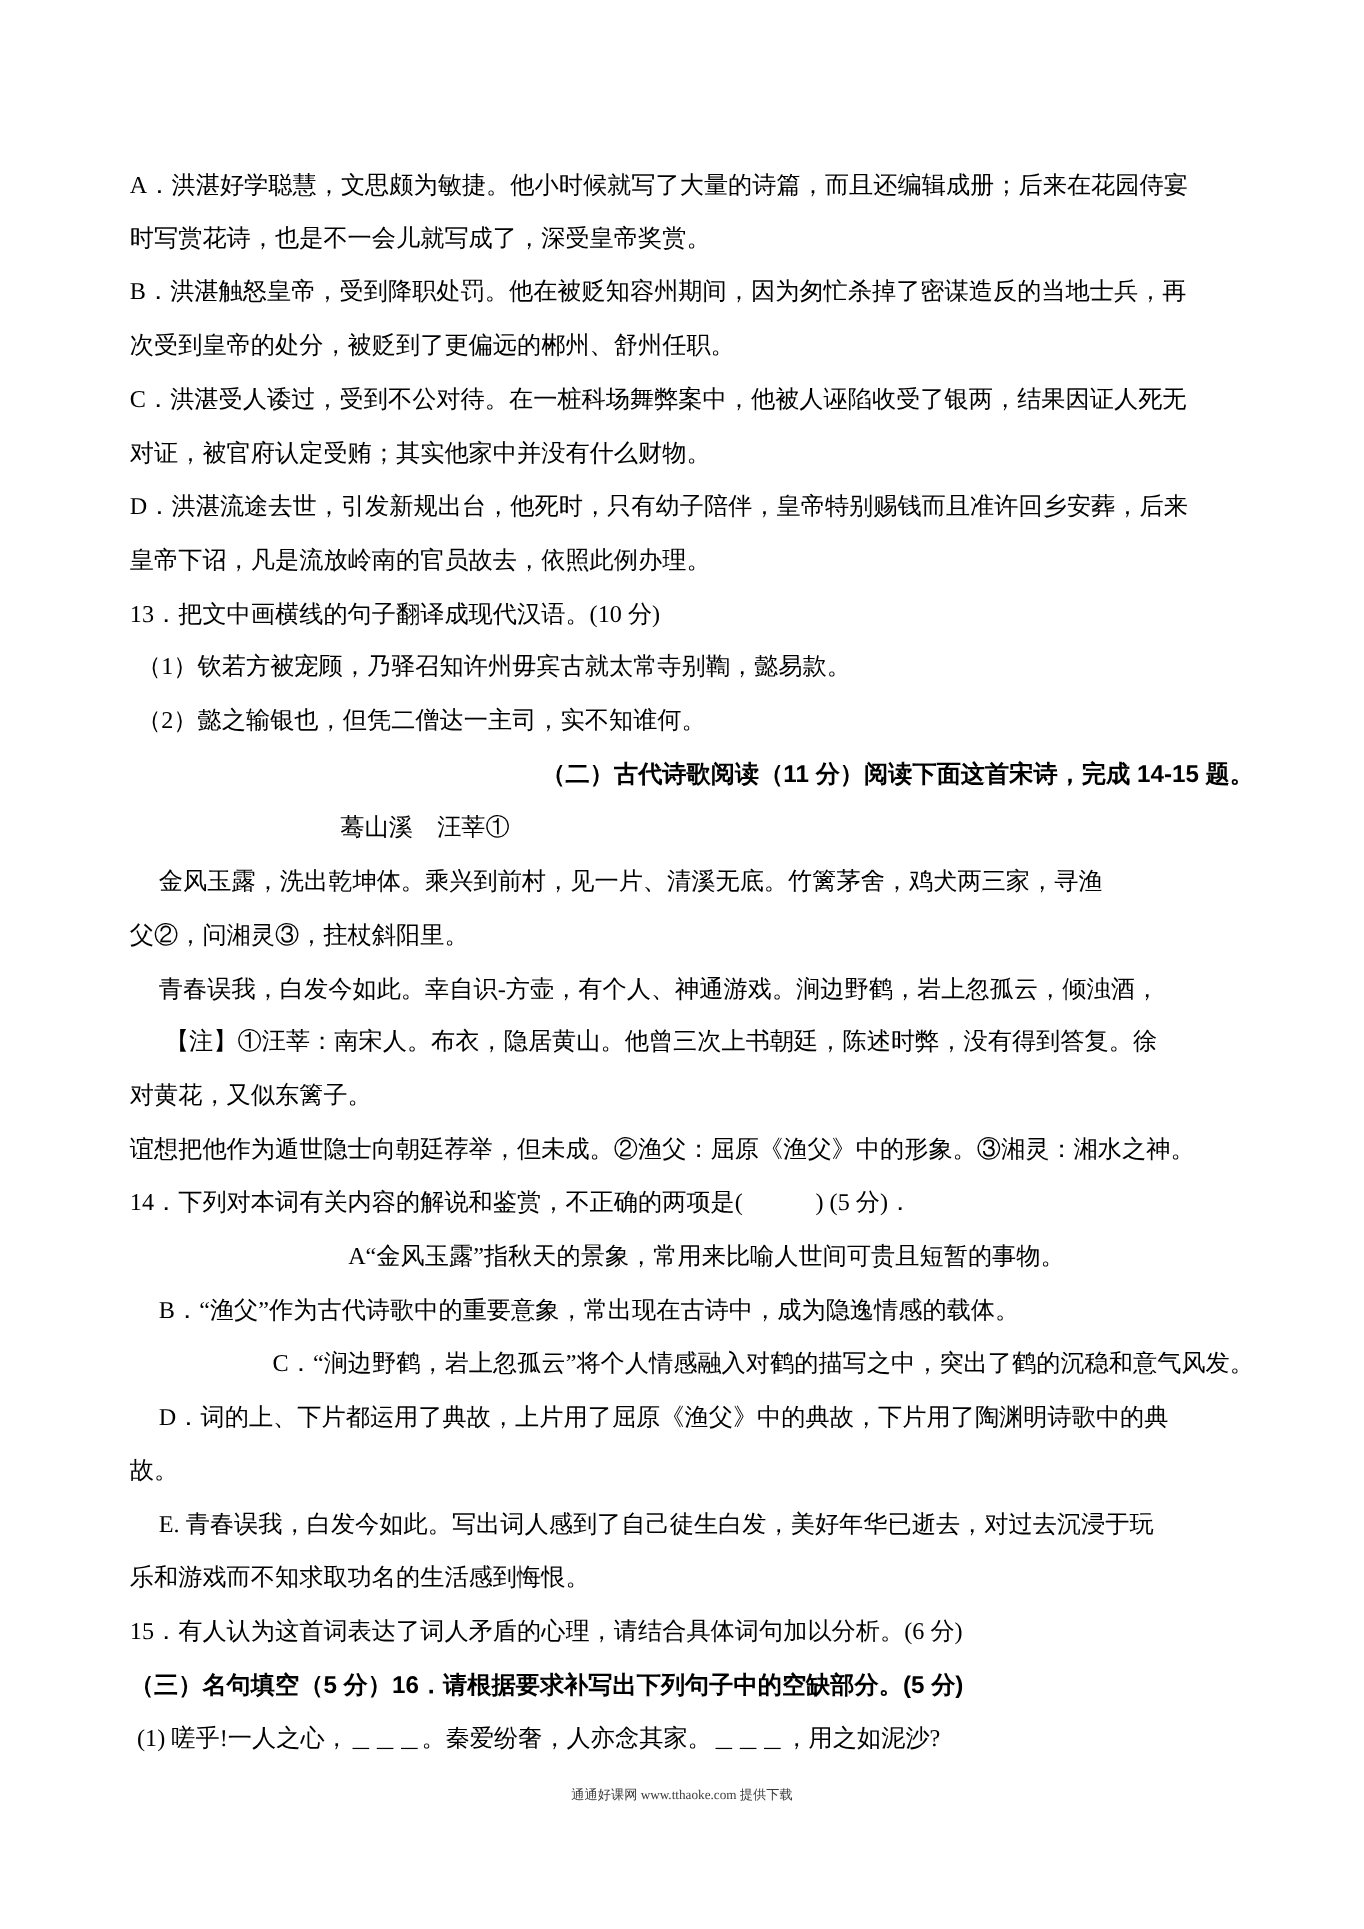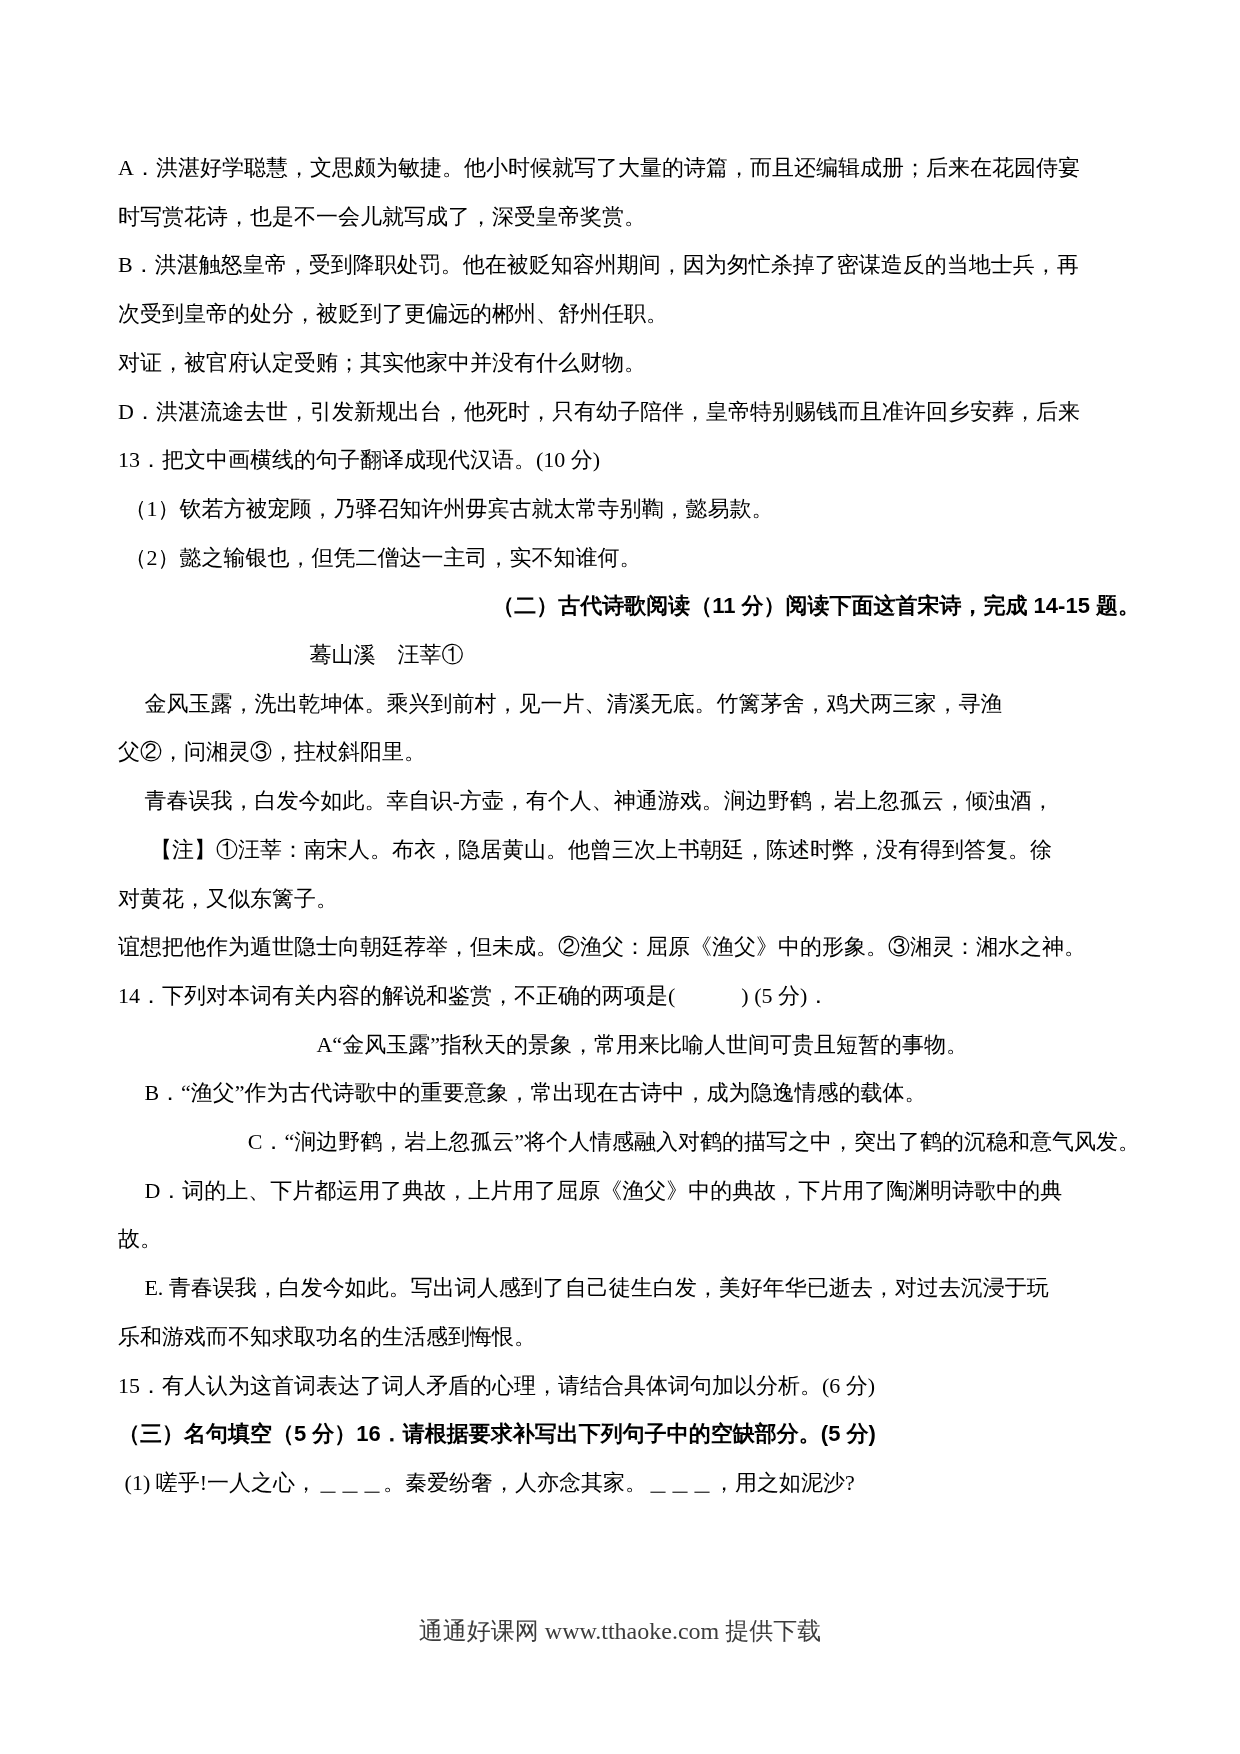--- a/index.html
+++ b/index.html
@@ -29,37 +29,39 @@
     font-weight: bold;
     font-family: "Liberation Sans", "DejaVu Sans", sans-serif;
     font-size: 22px;
   }
   .footer {
     position: absolute;
     top: 1616px;
     left: 0;
     width: 100%;
     text-align: center;
-    font-size: 24px;
+    font-size: 12px;
     line-height: 30px;
     color: #3c3c3c;
     font-family: "Liberation Serif", "DejaVu Serif", serif;
   }
 </style>
 </head>
 <body>
 
 <div class="page">
   <div class="content">
       <p class="line" style="padding-left: 0em;">A．洪湛好学聪慧，文思颇为敏捷。他小时候就写了大量的诗篇，而且还编辑成册；后来在花园侍宴</p>
       <p class="line" style="padding-left: 0em;">时写赏花诗，也是不一会儿就写成了，深受皇帝奖赏。</p>
       <p class="line" style="padding-left: 0em;">B．洪湛触怒皇帝，受到降职处罚。他在被贬知容州期间，因为匆忙杀掉了密谋造反的当地士兵，再</p>
       <p class="line" style="padding-left: 0em;">次受到皇帝的处分，被贬到了更偏远的郴州、舒州任职。</p>
+      <p class="line" style="padding-left: 0em;">C．洪湛受人诿过，受到不公对待。在一桩科场舞弊案中，他被人诬陷收受了银两，结果因证人死无</p>
       <p class="line" style="padding-left: 0em;">对证，被官府认定受贿；其实他家中并没有什么财物。</p>
       <p class="line" style="padding-left: 0em;">D．洪湛流途去世，引发新规出台，他死时，只有幼子陪伴，皇帝特别赐钱而且准许回乡安葬，后来</p>
+      <p class="line" style="padding-left: 0em;">皇帝下诏，凡是流放岭南的官员故去，依照此例办理。</p>
       <p class="line" style="padding-left: 0em;">13．把文中画横线的句子翻译成现代汉语。(10 分)</p>
       <p class="line" style="padding-left: 0.3em;">（1）钦若方被宠顾，乃驿召知许州毋宾古就太常寺别鞫，懿易款。</p>
       <p class="line" style="padding-left: 0.3em;">（2）懿之输银也，但凭二僧达一主司，实不知谁何。</p>
       <p class="line bold" style="padding-left: 0em; text-align: right;">（二）古代诗歌阅读（11 分）阅读下面这首宋诗，完成 14-15 题。</p>
       <p class="line" style="padding-left: 8.7em;">蓦山溪　汪莘①</p>
       <p class="line" style="padding-left: 1.2em;">金风玉露，洗出乾坤体。乘兴到前村，见一片、清溪无底。竹篱茅舍，鸡犬两三家，寻渔</p>
       <p class="line" style="padding-left: 0em;">父②，问湘灵③，拄杖斜阳里。</p>
       <p class="line" style="padding-left: 1.2em;">青春误我，白发今如此。幸自识-方壶，有个人、神通游戏。涧边野鹤，岩上忽孤云，倾浊酒，</p>
       <p class="line" style="padding-left: 1.45em;">【注】①汪莘：南宋人。布衣，隐居黄山。他曾三次上书朝廷，陈述时弊，没有得到答复。徐</p>
       <p class="line" style="padding-left: 0em;">对黄花，又似东篱子。</p>

